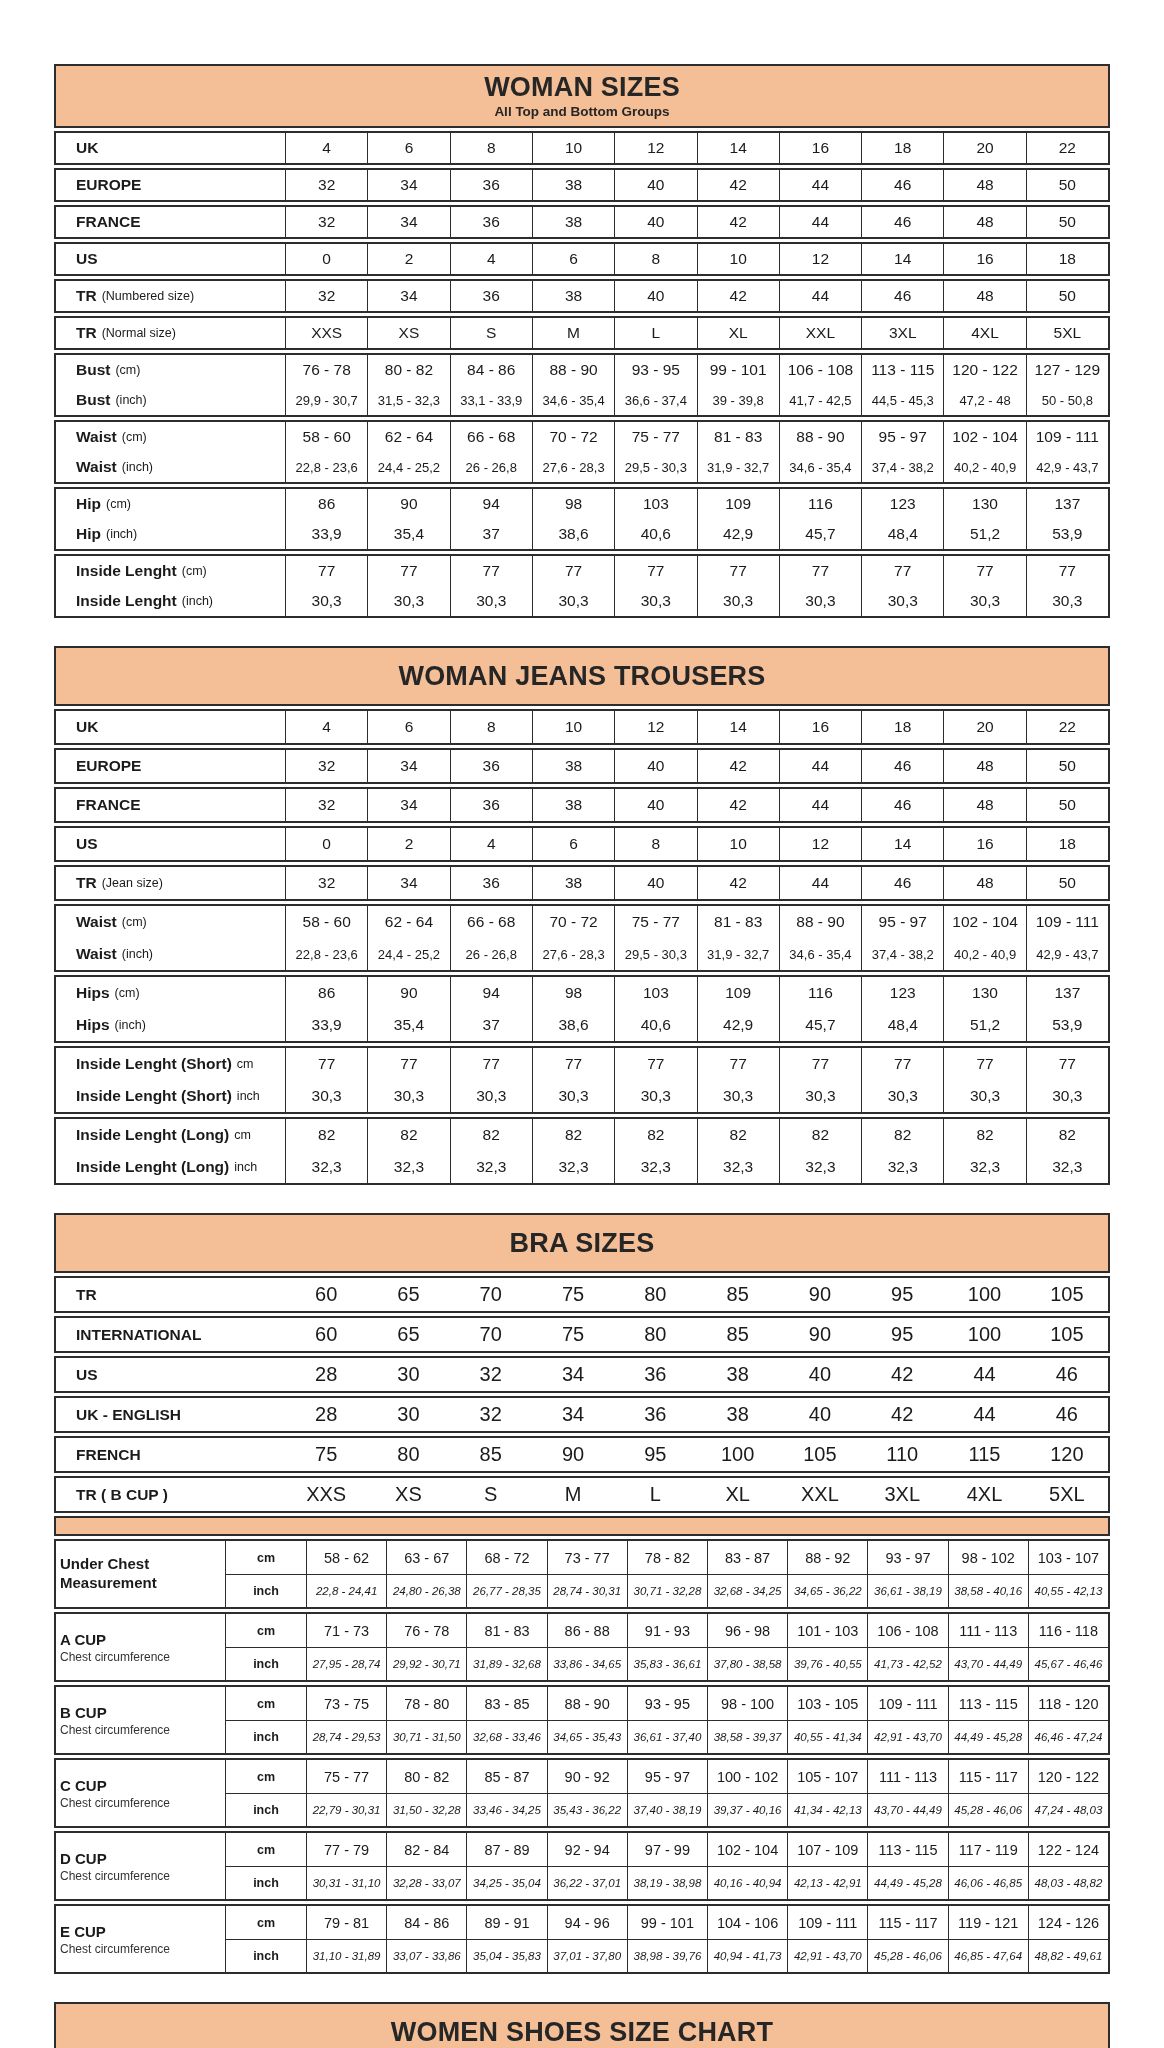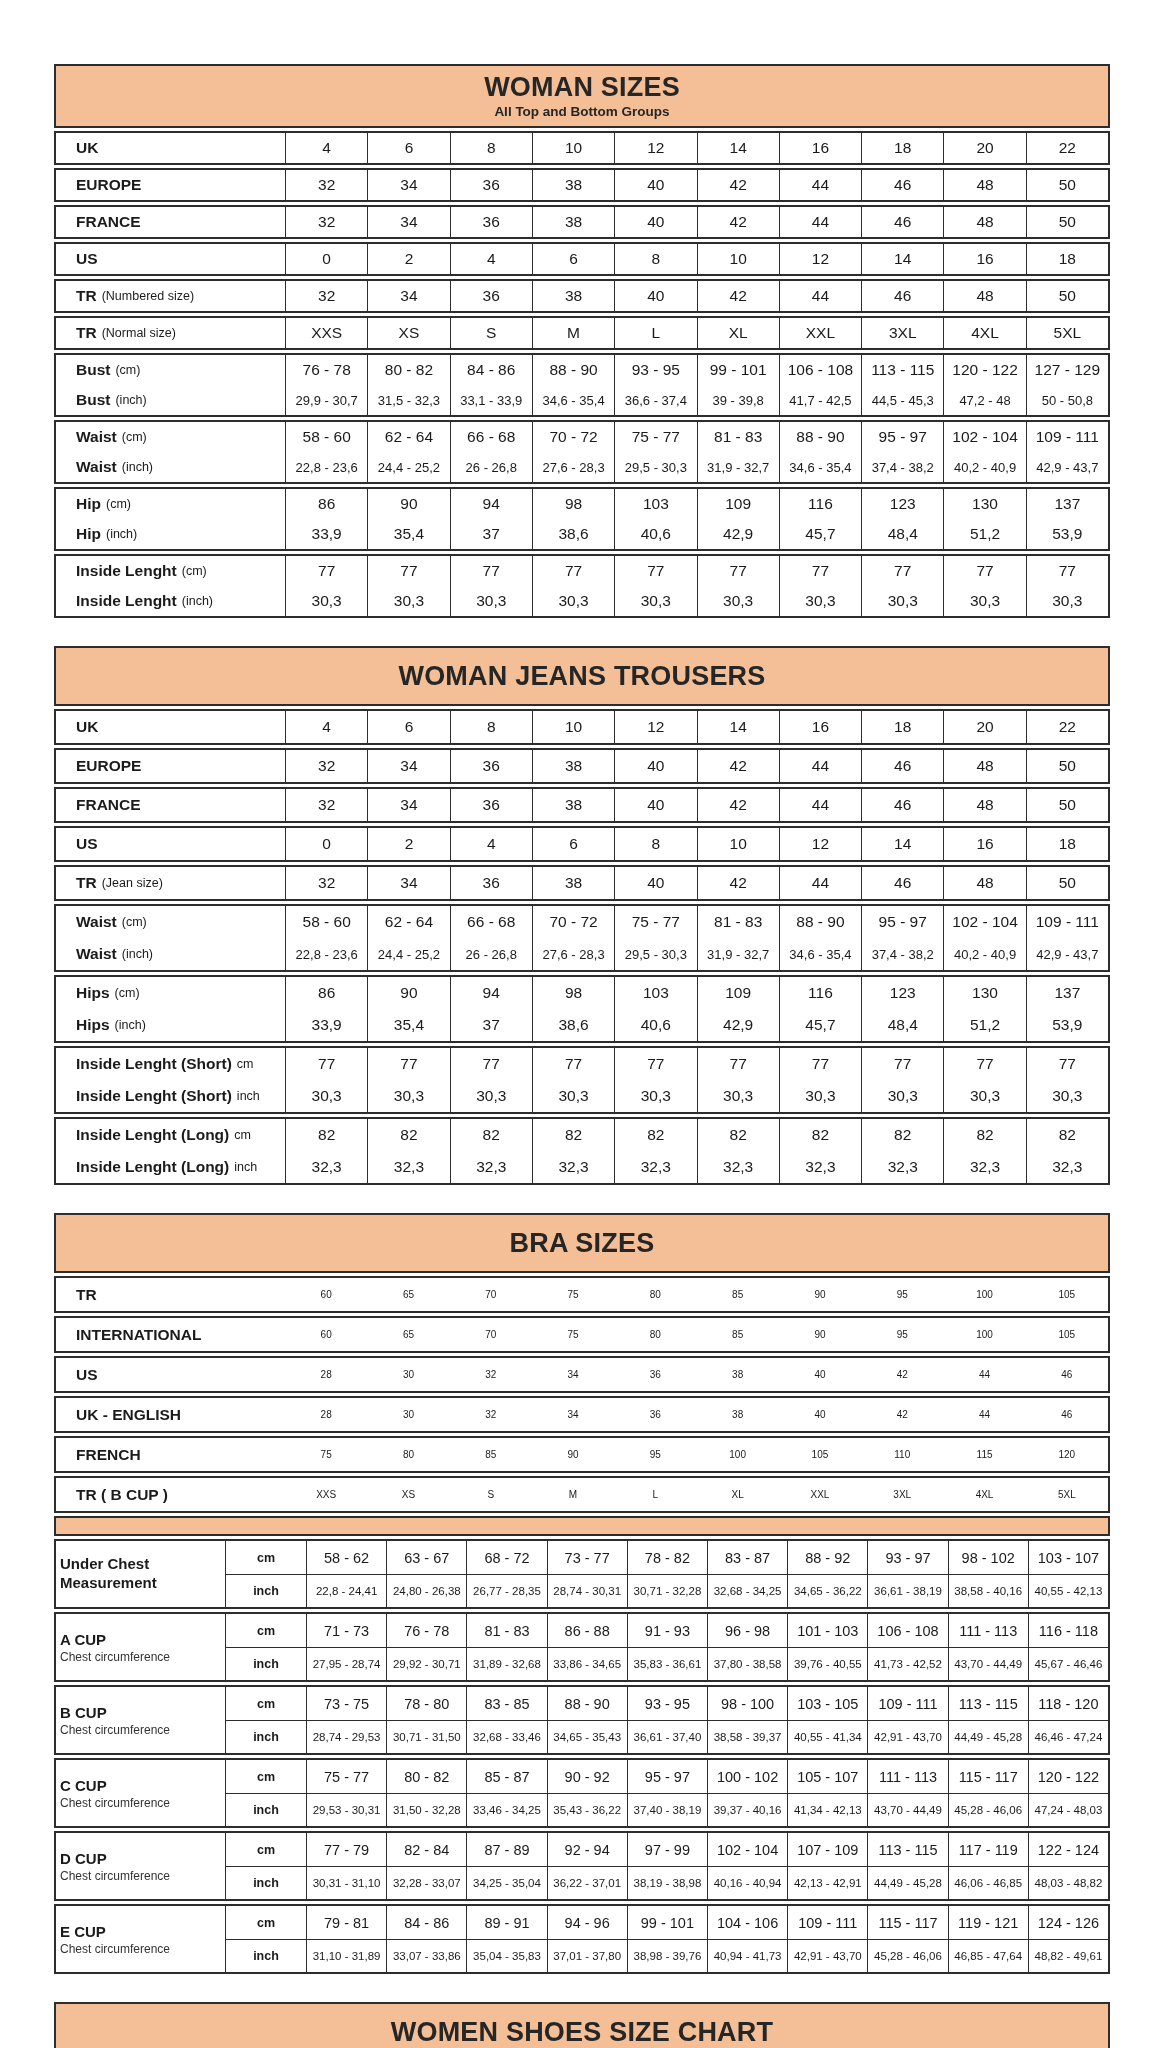--- a/index.html
+++ b/index.html
@@ -46,21 +46,21 @@
   .cell{
     border-left:1.5px solid var(--border);
     display:flex;align-items:center;justify-content:center;
     text-align:center;font-size:15.5px;padding:2px 1px;
   }
   .row[data-size="sm"] .cell{font-size:13px;}
   
   .tbl2 .row{min-height:32px;}
   
   .bra-top .row{min-height:33px;}
-  .bra-top .cell{border-left:none;font-size:10px;}
+  .bra-top .cell{border-left:none;font-size:20px;}
   .strip{
     background:var(--header-bg);
     border:2px solid var(--border);
     height:20px;margin-bottom:3px;
   }
   
   .cup-block{
     display:grid;grid-template-columns:170px 1fr;
     border:2px solid var(--border);margin-bottom:3px;background:#fff;
   }
@@ -75,21 +75,21 @@
   .cup-row{
     display:grid;grid-template-columns:80px repeat(10,1fr);
     min-height:33px;
   }
   .cup-row + .cup-row{border-top:1.5px solid var(--border);}
   .unit-cell{
     display:flex;align-items:center;justify-content:center;
     font-size:12.5px;font-weight:700;
   }
   .cup-row .cell{font-size:14.5px;padding:2px 1px;}
-  .cup-row[data-size="xs"] .cell{font-size:11.5px;}
+  .cup-row[data-size="xs"] .cell{font-size:11.5px;font-style:italic;}
   .shoes{margin-bottom:0;}
 </style>
 </head>
 <body>
 
 <main class="page">
 
   <section class="tbl tbl1">
     <header class="thead two-line">
       <div class="ttitle">WOMAN SIZES</div>
@@ -645,21 +645,21 @@
                 <div class="unit-cell">cm</div>
                 <div class="cells">
                   
                 <div class="cell">75 - 77</div><div class="cell">80 - 82</div><div class="cell">85 - 87</div><div class="cell">90 - 92</div><div class="cell">95 - 97</div><div class="cell">100 - 102</div><div class="cell">105 - 107</div><div class="cell">111 - 113</div><div class="cell">115 - 117</div><div class="cell">120 - 122</div></div>
               </div>
 
               <div class="cup-row" data-size="xs">
                 <div class="unit-cell">inch</div>
                 <div class="cells">
                   
-                <div class="cell">29,53 - 30,31</div><div class="cell">31,50 - 32,28</div><div class="cell">33,46 - 34,25</div><div class="cell">35,43 - 36,22</div><div class="cell">37,40 - 38,19</div><div class="cell">39,37 - 40,16</div><div class="cell">41,34 - 42,13</div><div class="cell">43,70 - 44,49</div><div class="cell">45,28 - 46,06</div><div class="cell">47,24 - 48,03</div></div>
+                <div class="cell">22,79 - 30,31</div><div class="cell">31,50 - 32,28</div><div class="cell">33,46 - 34,25</div><div class="cell">35,43 - 36,22</div><div class="cell">37,40 - 38,19</div><div class="cell">39,37 - 40,16</div><div class="cell">41,34 - 42,13</div><div class="cell">43,70 - 44,49</div><div class="cell">45,28 - 46,06</div><div class="cell">47,24 - 48,03</div></div>
               </div>
             </div>
         </div>
 
         <div class="cup-block">
           <div class="cup-label">
             <span class="cup-name">D CUP</span>
             <span class="cup-sub">Chest circumference</span>
           </div>
           <div class="cup-rows">

